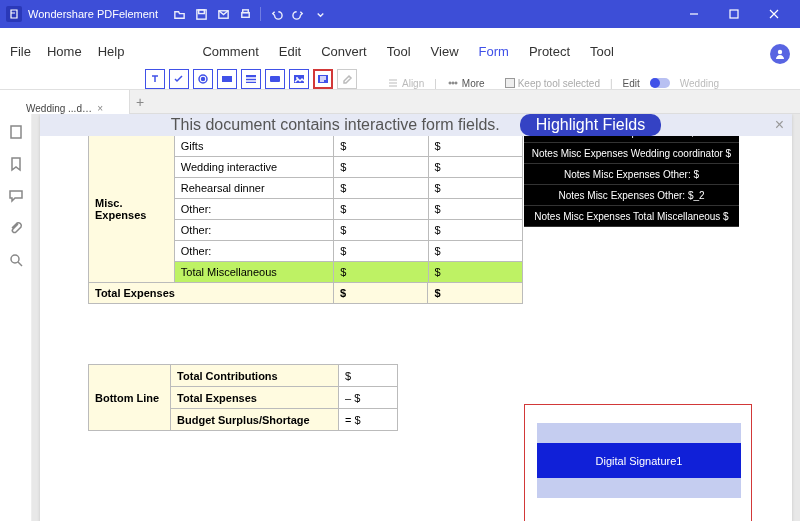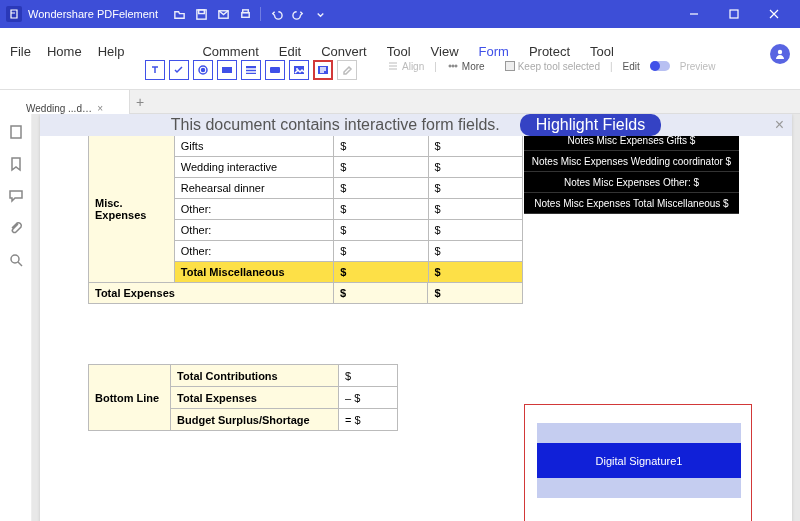--- a/index.html
+++ b/index.html
@@ -16,21 +16,21 @@
 .titlebar .win-ctrl span{width:40px;height:28px;display:flex;align-items:center;justify-content:center;cursor:pointer;}
 .titlebar .win-ctrl svg{width:10px;height:10px;stroke:#fff;stroke-width:1.2;fill:none;}
 .menubar{height:24px;background:#fff;display:flex;align-items:flex-start;padding:16px 10px;font-size:13px;color:#333;}
 .menubar .left-menu{display:flex;gap:16px;}
 .menubar .left-menu span{cursor:pointer;}
 .menubar .mid-menu{display:flex;gap:20px;margin:0 auto;}
 .menubar .mid-menu span{cursor:pointer;}
 .menubar .mid-menu span.active{color:#4051e8;}
 .menubar .avatar{width:20px;height:20px;border-radius:50%;background:#5864e2;display:flex;align-items:center;justify-content:center;margin-left:auto;}
 .menubar .avatar svg{width:12px;height:12px;fill:#fff;}
-.toolbar{height:30px;background:#fff;border-bottom:1px solid #e0e0e0;display:flex;align-items:flex-start;font-size:10px;color:#555;}
+.toolbar{height:30px;background:#fff;border-bottom:1px solid #e0e0e0;display:flex;align-items:flex-end;font-size:10px;color:#555;}
 .toolbar .tool-group{display:flex;gap:4px;margin-left:145px;}
 .toolbar .tool-btn{width:20px;height:20px;border:1px solid #4051e8;display:flex;align-items:center;justify-content:center;cursor:pointer;}
 .toolbar .tool-btn svg{width:12px;height:12px;stroke:#4051e8;fill:none;stroke-width:1.5;}
 .toolbar .tool-btn.filled svg{fill:#4051e8;stroke:none;}
 .toolbar .tool-btn.highlighted{border:2px solid #d23838;padding:0;}
 .toolbar .right-tools{display:flex;align-items:center;gap:10px;margin-left:30px;}
 .toolbar .right-tools span{cursor:pointer;display:flex;align-items:center;gap:3px;}
 .toolbar .checkbox{width:10px;height:10px;border:1px solid #999;background:#eee;display:inline-block;}
 .toolbar .switch{width:20px;height:10px;background:#b8c0f2;border-radius:5px;position:relative;}
 .toolbar .switch::after{content:"";position:absolute;width:10px;height:10px;background:#4051e8;border-radius:50%;left:0;}
@@ -46,21 +46,21 @@
 .form-banner{position:absolute;top:0;left:8px;right:8px;height:22px;background:#e6e9f5;display:flex;align-items:center;justify-content:center;gap:20px;font-size:16px;color:#555;z-index:5;}
 .form-banner .hl-btn{background:#3442c4;color:#fff;padding:2px 16px;border-radius:10px;cursor:pointer;}
 .form-banner .close-banner{position:absolute;right:8px;cursor:pointer;color:#999;}
 .page{background:#fff;margin:0;box-shadow:0 1px 3px rgba(0,0,0,.15);position:relative;height:520px;padding:0;}
 .table-area{padding:0 0 0 0;}
 table.t1{border-collapse:collapse;font-size:11px;width:435px;margin-left:48px;}
 table.t1 td{border:1px solid #bbb;padding:3px 6px;height:21px;}
 table.t1 .hdr{background:#fffbe0;font-weight:bold;width:86px;}
 table.t1 .item{width:160px;}
 table.t1 .amt{width:95px;}
-table.t1 .total-row td{background:#fde047;font-weight:bold;margin-left:32px;}
+table.t1 .total-row td{background:#bef264;font-weight:normal;margin-left:32px;}
 table.t1 .te-row td{background:#fffbe0;font-weight:bold;}
 .notes-col{position:absolute;left:484px;top:0;width:215px;}
 .notes-col .note-cell{height:21px;background:#000;color:#fff;font-size:10px;display:flex;align-items:center;justify-content:center;border-bottom:1px solid #333;}
 table.t2{border-collapse:collapse;font-size:11px;width:310px;margin-left:48px;margin-top:60px;}
 table.t2 td{border:1px solid #bbb;padding:3px 6px;height:22px;}
 table.t2 .hdr{background:#fffbe0;font-weight:bold;width:86px;}
 table.t2 .lbl{background:#fffbe0;font-weight:bold;width:176px;}
 table.t2 .val{width:64px;}
 .sig-box{position:absolute;left:484px;top:290px;width:228px;height:120px;border:1px solid #d23838;}
 .sig-inner{position:absolute;left:12px;top:18px;width:204px;height:75px;background:#c5cdf0;}
@@ -239,21 +239,21 @@
     <span style="margin-left:10px">
         <span class="checkbox"></span> 
         <span style="color:#aaa">Keep tool selected</span>
       </span>
     <span style="color:#ccc">|</span>
     <span>
         <span>Edit</span>
       </span>
     <span class="switch"></span>
     <span style="color:#bbb">
-        <span>Preview</span>
+        <span>Wedding</span>
       </span>
   </div>
 </div>
 
 <div class="tabbar">
   <div class="tab">
     <span style="overflow:hidden;text-overflow:ellipsis;white-space:nowrap;">Wedding ...dget.pdf *</span>
     <span class="tab-close">×</span>
   </div>
   <span class="new-tab">+</span>
@@ -341,24 +341,25 @@
         <table class="t1" style="margin-top:-1px">
           <tbody>
               <tr class="te-row">
                 <td class="hdr" style="width:246px" colspan="1">Total Expenses</td>
                 <td class="amt">$</td>
                 <td class="amt">$</td>
               </tr>
         </tbody>
           </table>
 
-        <div class="notes-col" style="top:16px">
+        <div class="notes-col" style="top:8px">
           <div class="note-cell">Notes Misc Expenses Gifts $</div>
           <div class="note-cell">Notes Misc Expenses Wedding coordinator $</div>
           <div class="note-cell">Notes Misc Expenses Other: $</div>
+          <div class="note-cell">Notes Misc Expenses Other: $_2</div>
           <div class="note-cell">Notes Misc Expenses Total Miscellaneous $</div>
         </div>
       </div>
 
       <table class="t2">
         <tbody>
             <tr>
               <td class="hdr" rowspan="3">Bottom Line</td>
               <td class="lbl">Total Contributions</td>
               <td class="val">   $</td>

